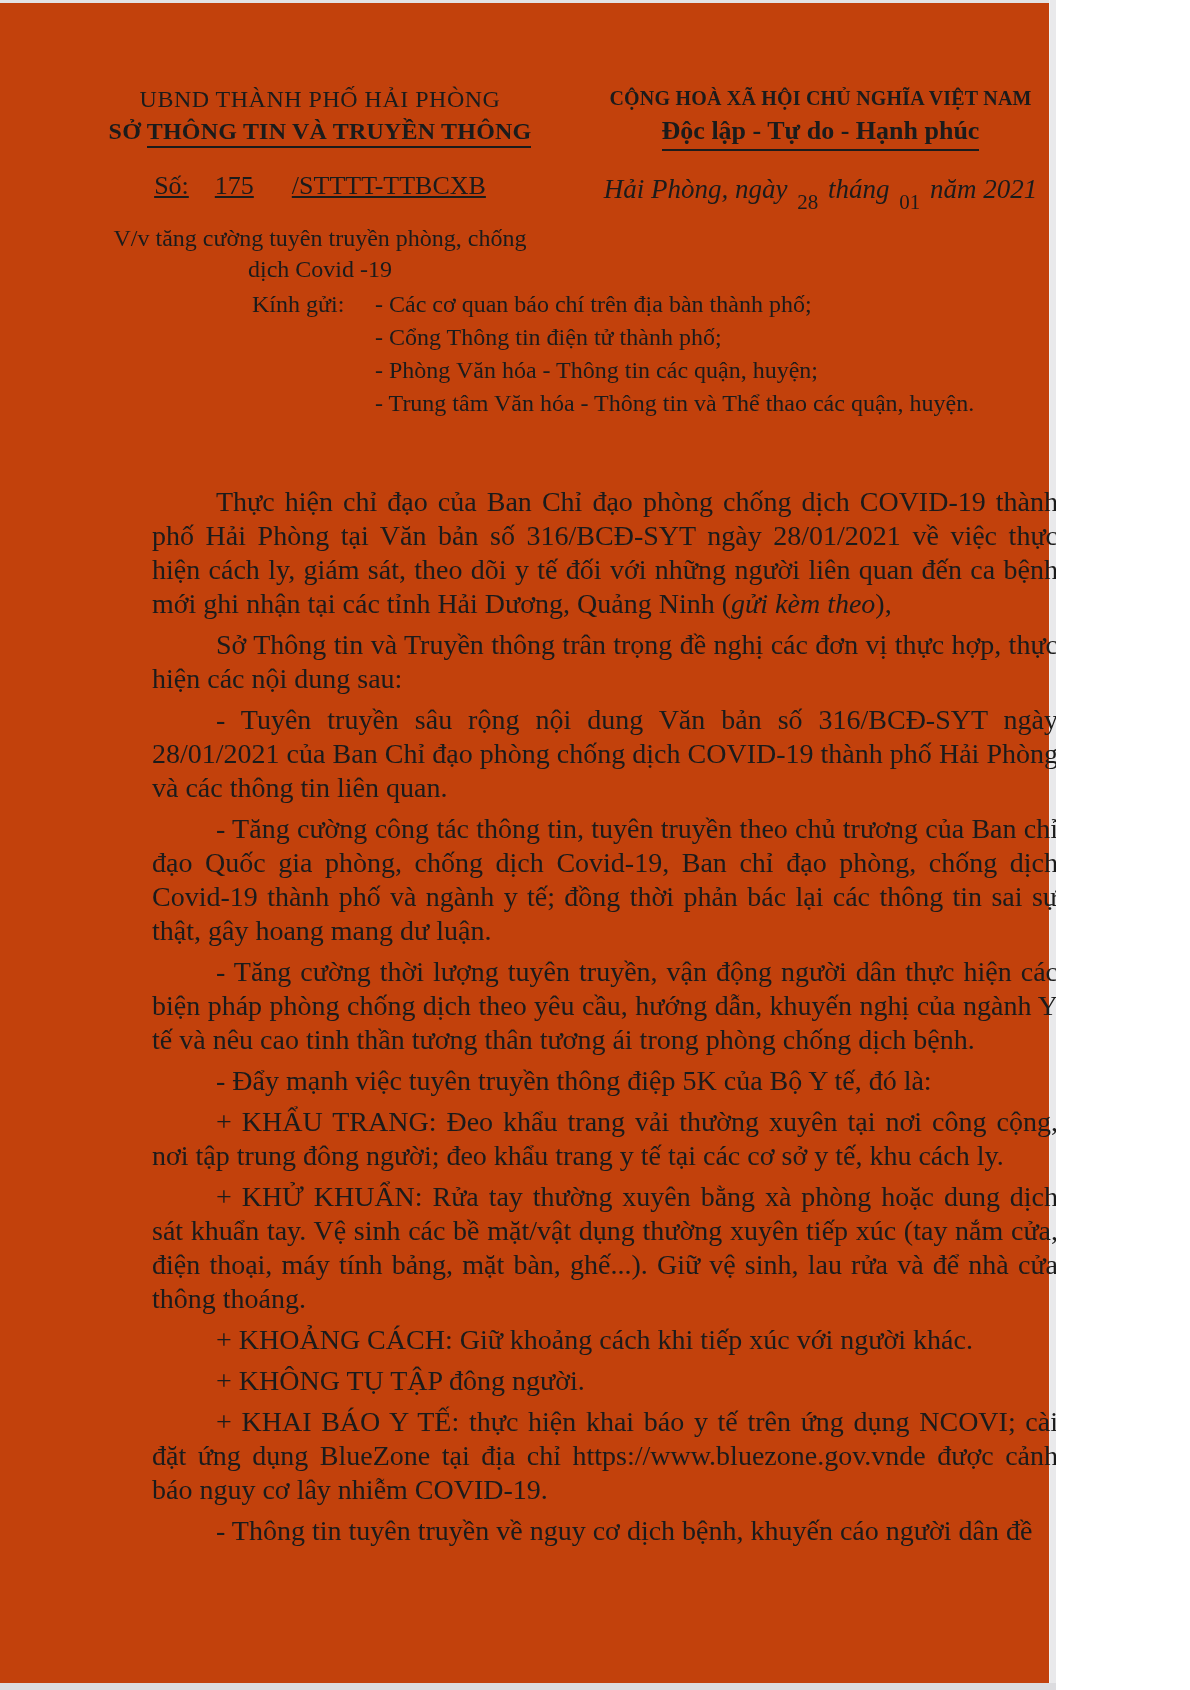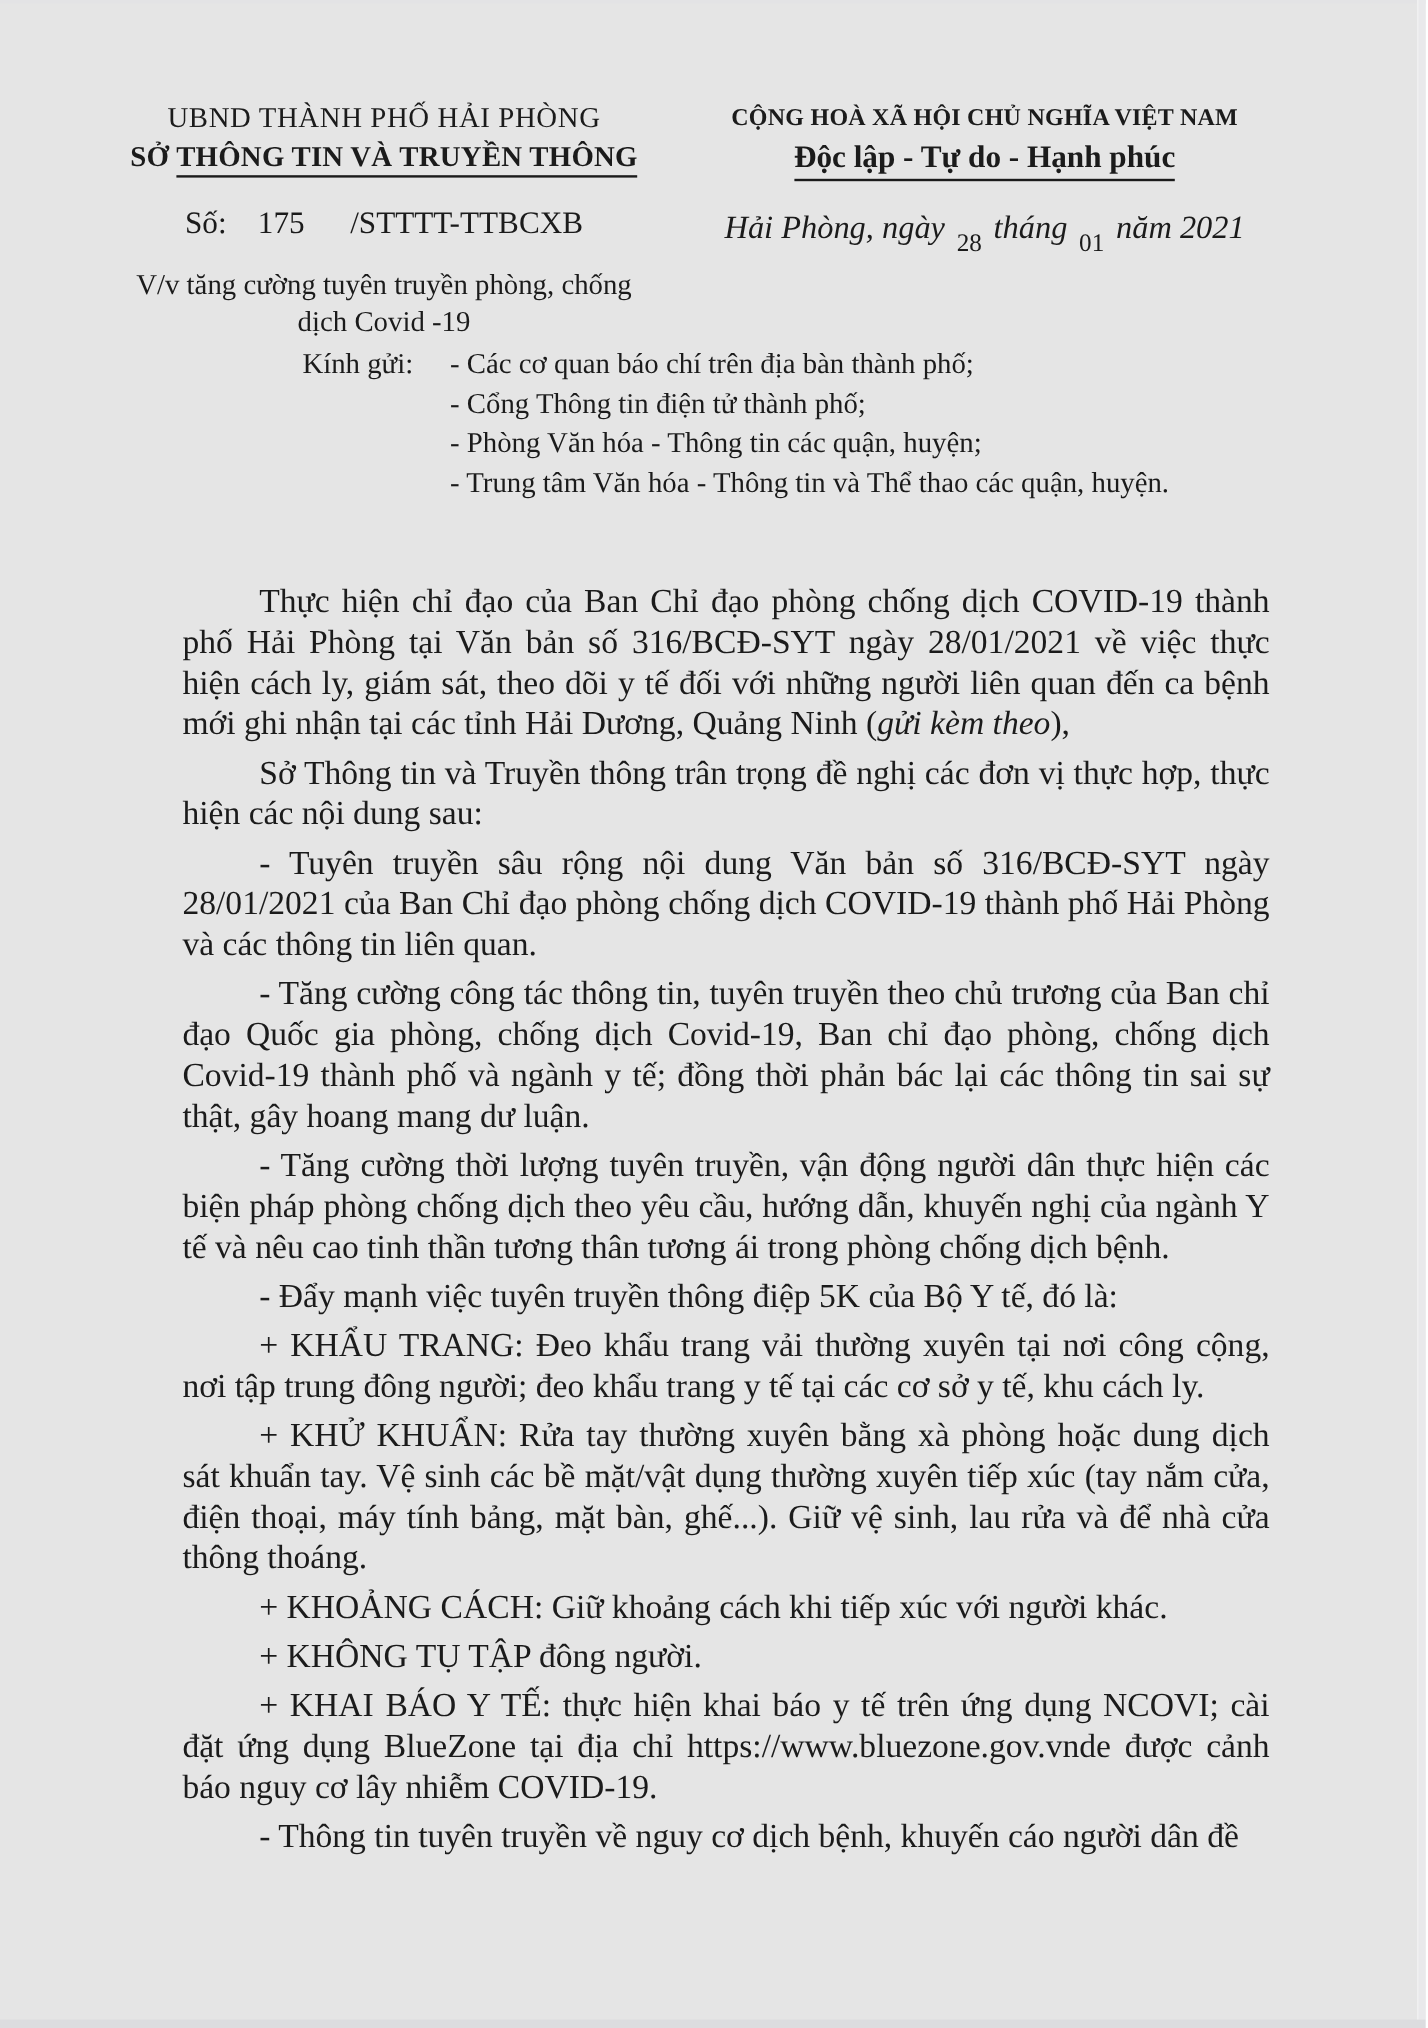--- a/index.html
+++ b/index.html
@@ -1,20 +1,20 @@
 <!DOCTYPE html>
 <html lang="vi"><head>
 <meta charset="utf-8">
 <style>
   html, body { margin: 0; padding: 0; background: #ffffff; }
   .screen {
     position: relative;
-    width: 1188px;
+    width: 1056px;
     height: 1690px;
-    background: #e5e5e5;
+    background: #c2410c;
     overflow: hidden;
     font-family: "Liberation Serif", "DejaVu Serif", serif;
     color: #1b1b1b;
     -webkit-font-smoothing: antialiased;
   }
   .edge-top {
     position: absolute; top: 0; left: 0; width: 100%; height: 3px;
     background: #e3e3e5;
   }
   .edge-bottom {
@@ -31,21 +31,21 @@
     position: absolute;
     top: 84px; left: 0; width: 100%;
   }
   .header-left {
     position: absolute; left: 100px; top: 0; width: 440px;
     text-align: center;
   }
   .org-parent { font-size: 24px; line-height: 30px; letter-spacing: 0.5px; }
   .org-name  { font-size: 24px; line-height: 34px; font-weight: bold; letter-spacing: 0.2px; }
   .org-name .u { border-bottom: 2px solid #1b1b1b; padding-bottom: 2px; }
-  .doc-number { margin-top: 23px; font-size: 26px; line-height: 30px; }
+  .doc-number { margin-top: 23px; font-size: 26px; line-height: 30px; text-decoration: underline; }
   .doc-number .gap-a { display: inline-block; width: 26px; }
   .doc-number .gap-b { display: inline-block; width: 38px; }
   .subject { margin-top: 22px; font-size: 24px; line-height: 31px; }
 
   .header-right {
     position: absolute; left: 583px; top: 0; width: 475px;
     text-align: center;
   }
   .national-1 { font-size: 20px; line-height: 28px; font-weight: bold; letter-spacing: 0.2px; }
   .national-2 { margin-top: 4px; font-size: 26px; line-height: 30px; font-weight: bold; }

